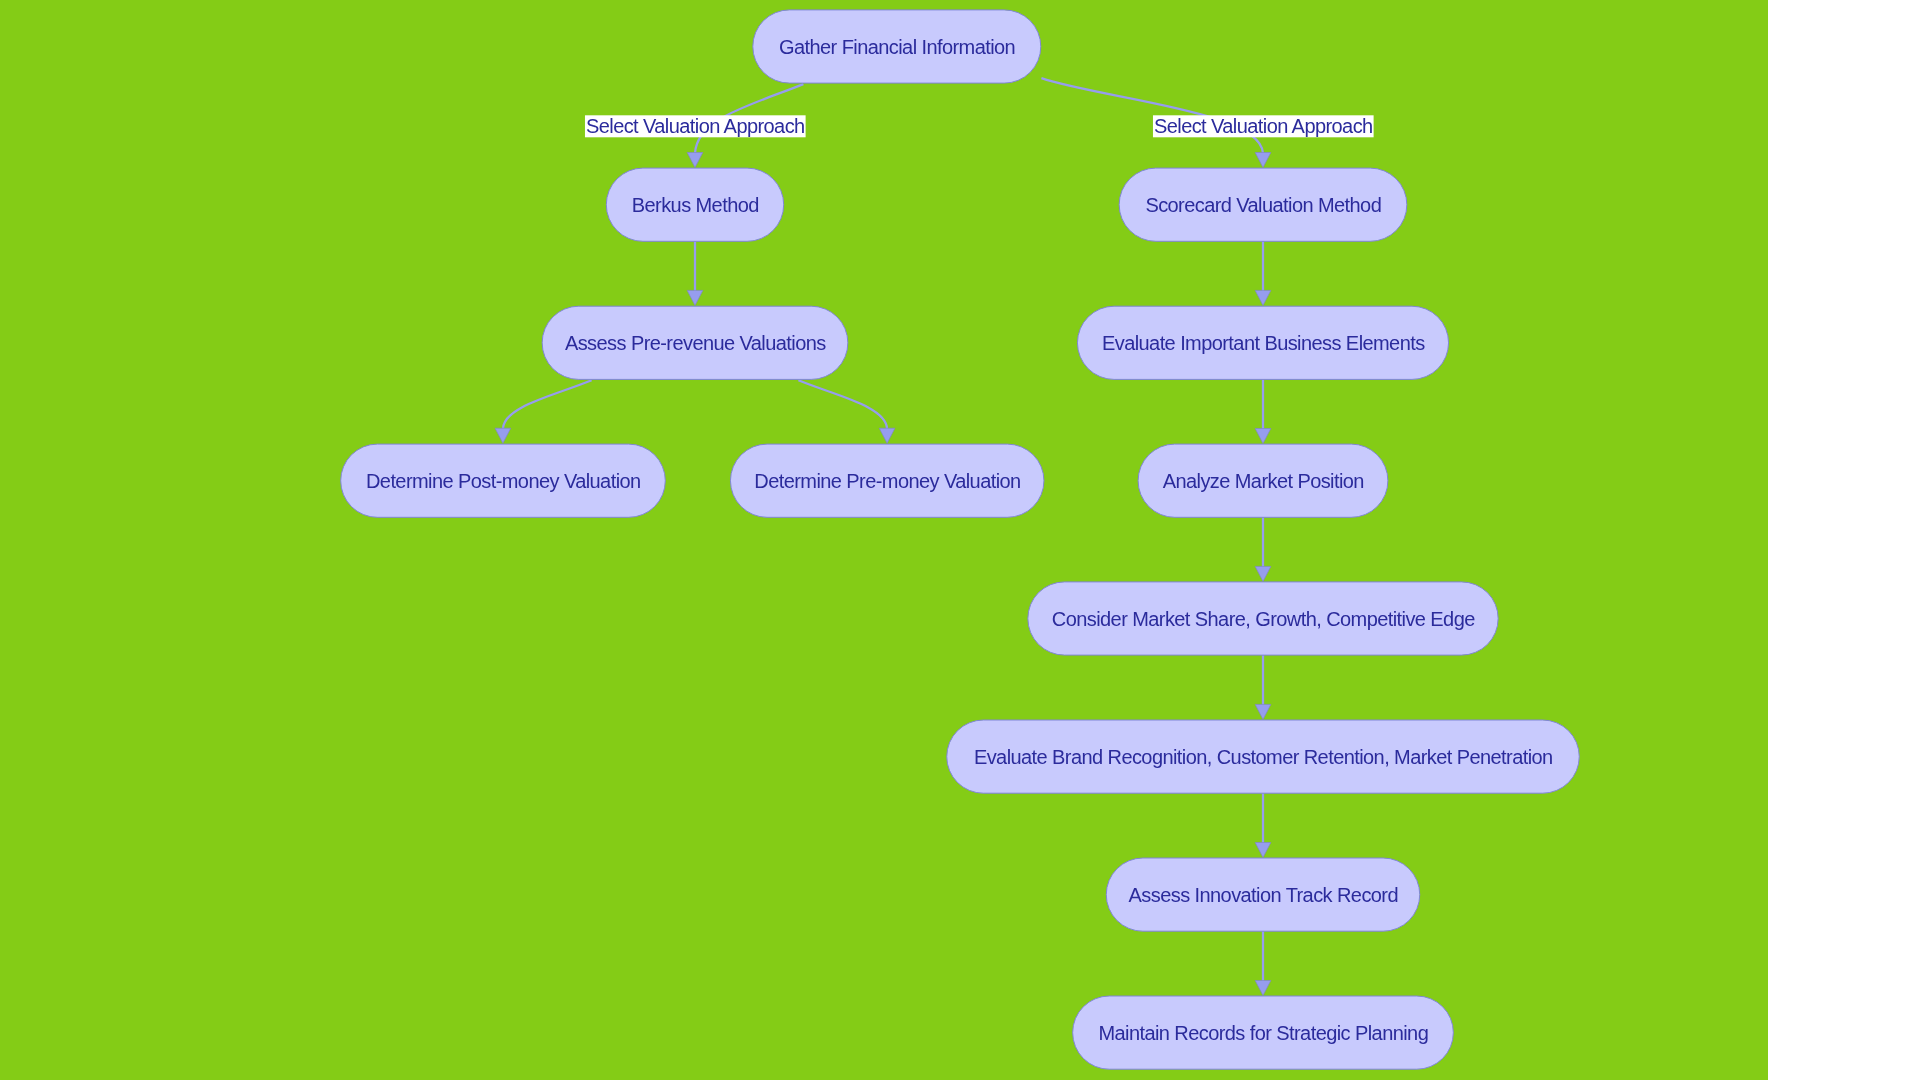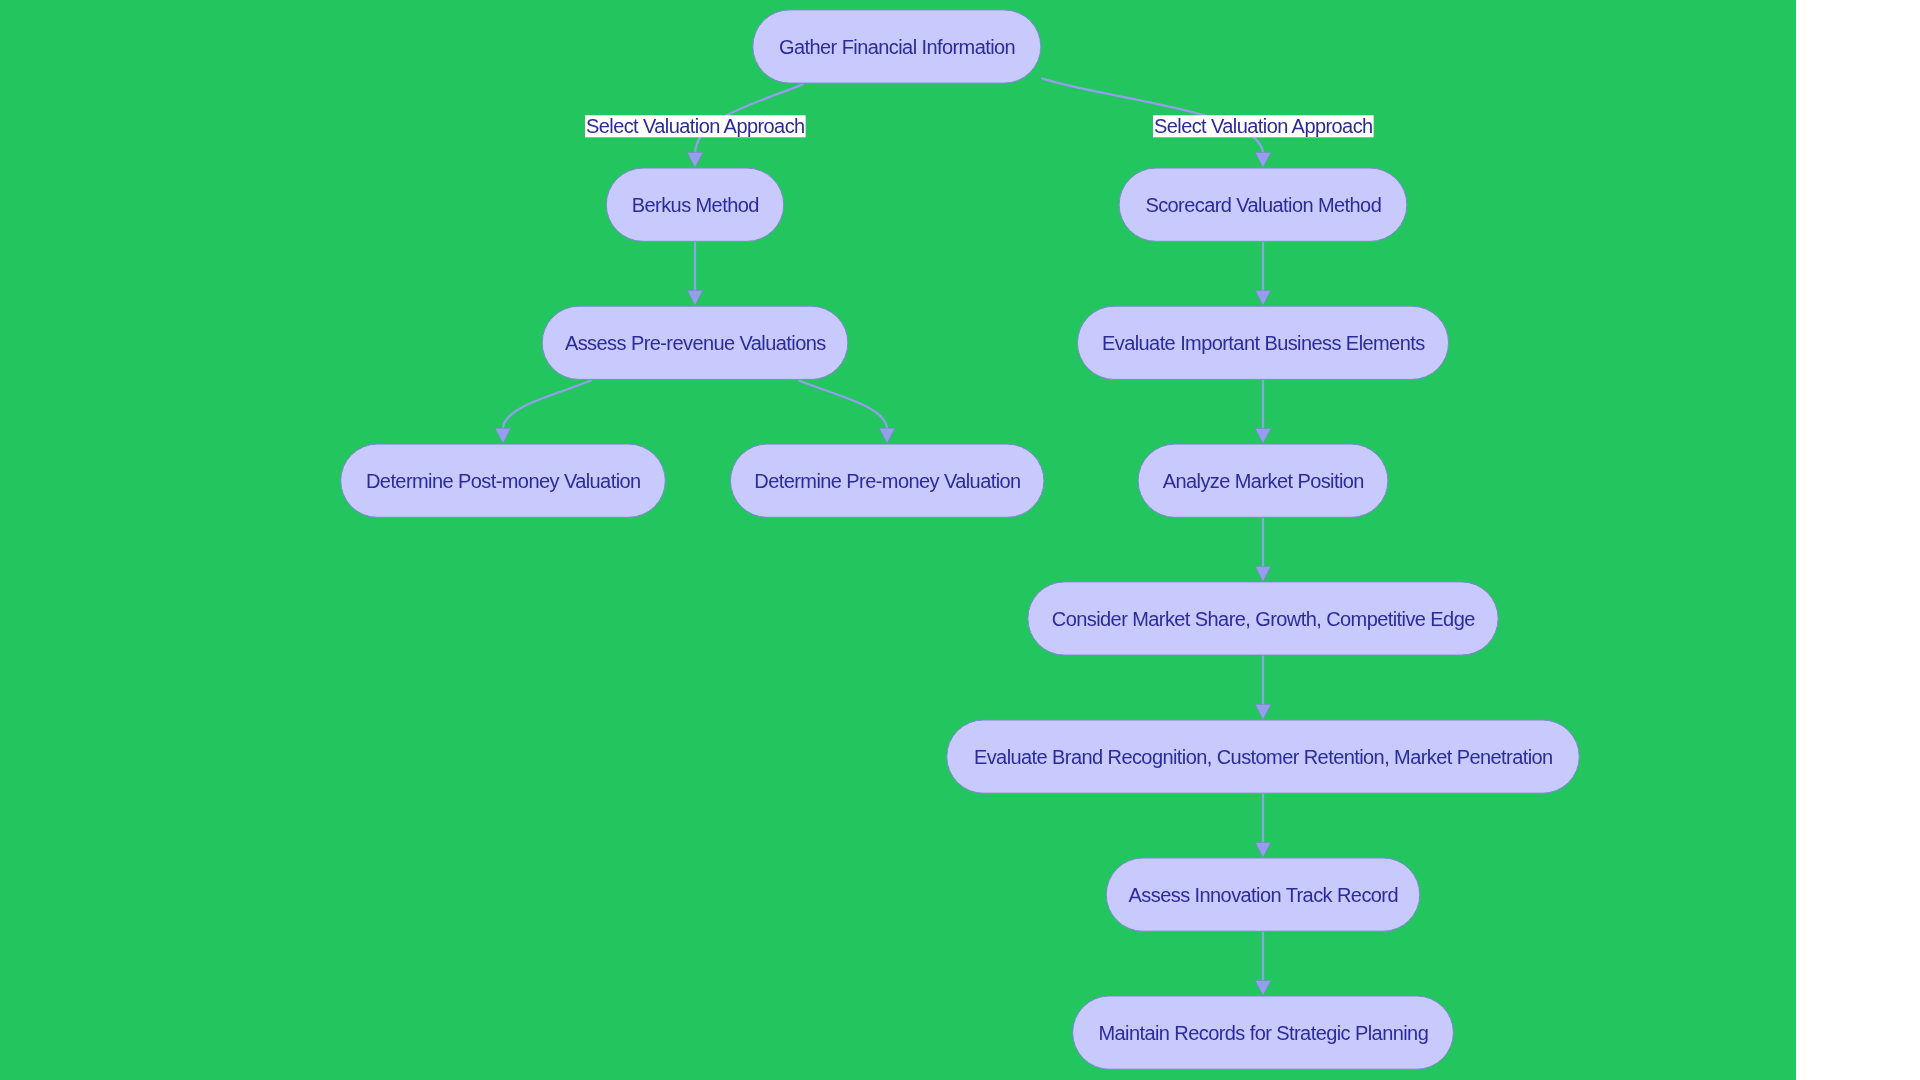--- a/index.html
+++ b/index.html
@@ -3,21 +3,21 @@
 <meta charset="utf-8">
 <title>Startup Valuation Methods Flowchart</title>
 <style>
   html, body { margin:0; padding:0; }
   body {
     width:1920px; height:1080px; overflow:hidden;
     background:#ffffff;
     font-family:"Liberation Sans", sans-serif;
     -webkit-font-smoothing:antialiased;
   }
-  #stage { position:relative; width:1768px; height:1080px; background:#22c55e;padding-left:28px; }
+  #stage { position:relative; width:1768px; height:1080px; background:#84cc16; }
   svg#flow {
     position:absolute; left:0; top:0; width:1920px; height:1080px;
     display:block; transform:translateZ(0);
   }
   text { font-family:"Liberation Sans", sans-serif; }
   .edge-path { fill:none; stroke-linecap:butt; stroke-linejoin:round; }
   .node-label, .edge-label { text-anchor:middle; dominant-baseline:central; }
 </style>
 </head>
 <body>

